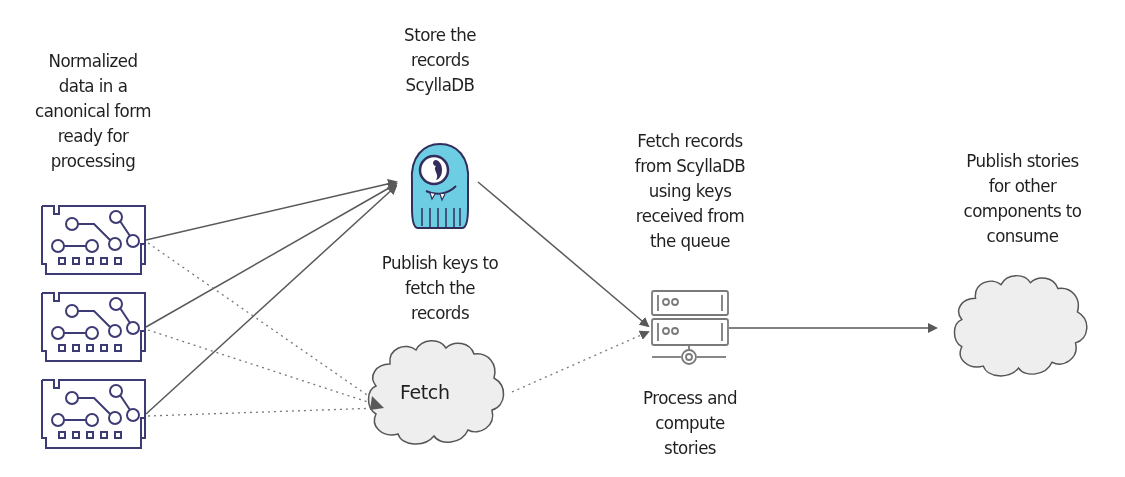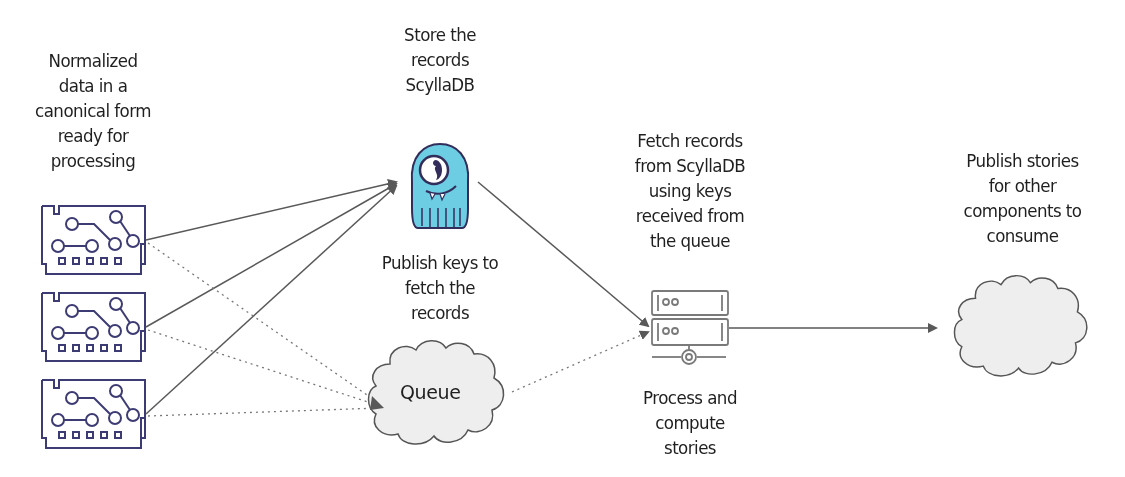--- a/index.html
+++ b/index.html
@@ -127,13 +127,13 @@
 using keys
 received from
 the queue</div>
 <div class="lbl" style="left:600px; top:385px; width:180px;">Process and
 compute
 stories</div>
 <div class="lbl" style="left:930px; top:148px; width:185px;">Publish stories
 for other
 components to
 consume</div>
-<div class="queue-label" style="left:400px; top:381px;">Queue</div>
+<div class="queue-label" style="left:400px; top:381px;">Fetch</div>
 
 </body></html>

